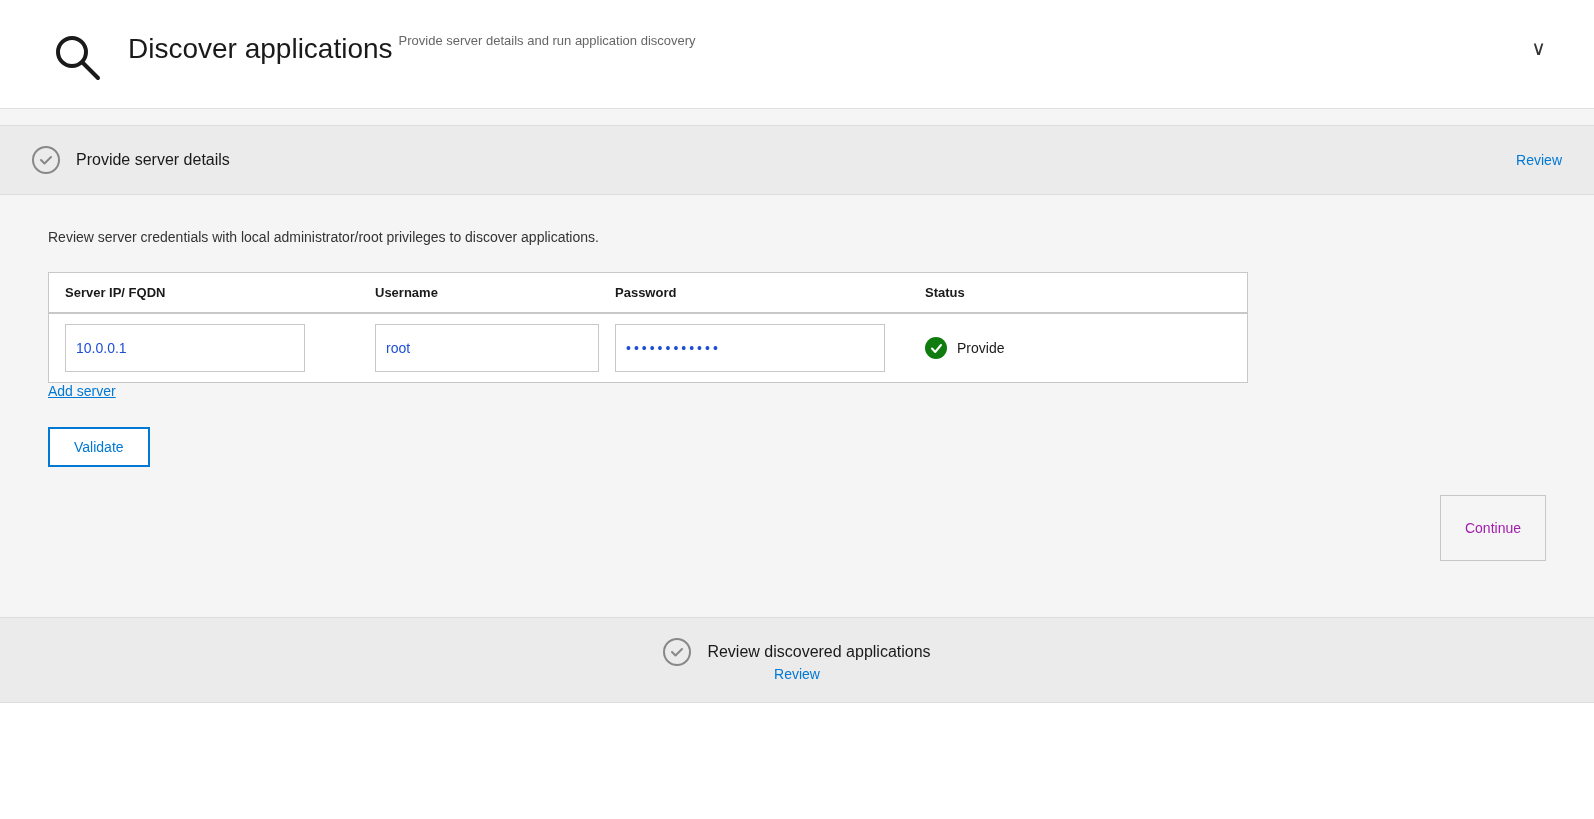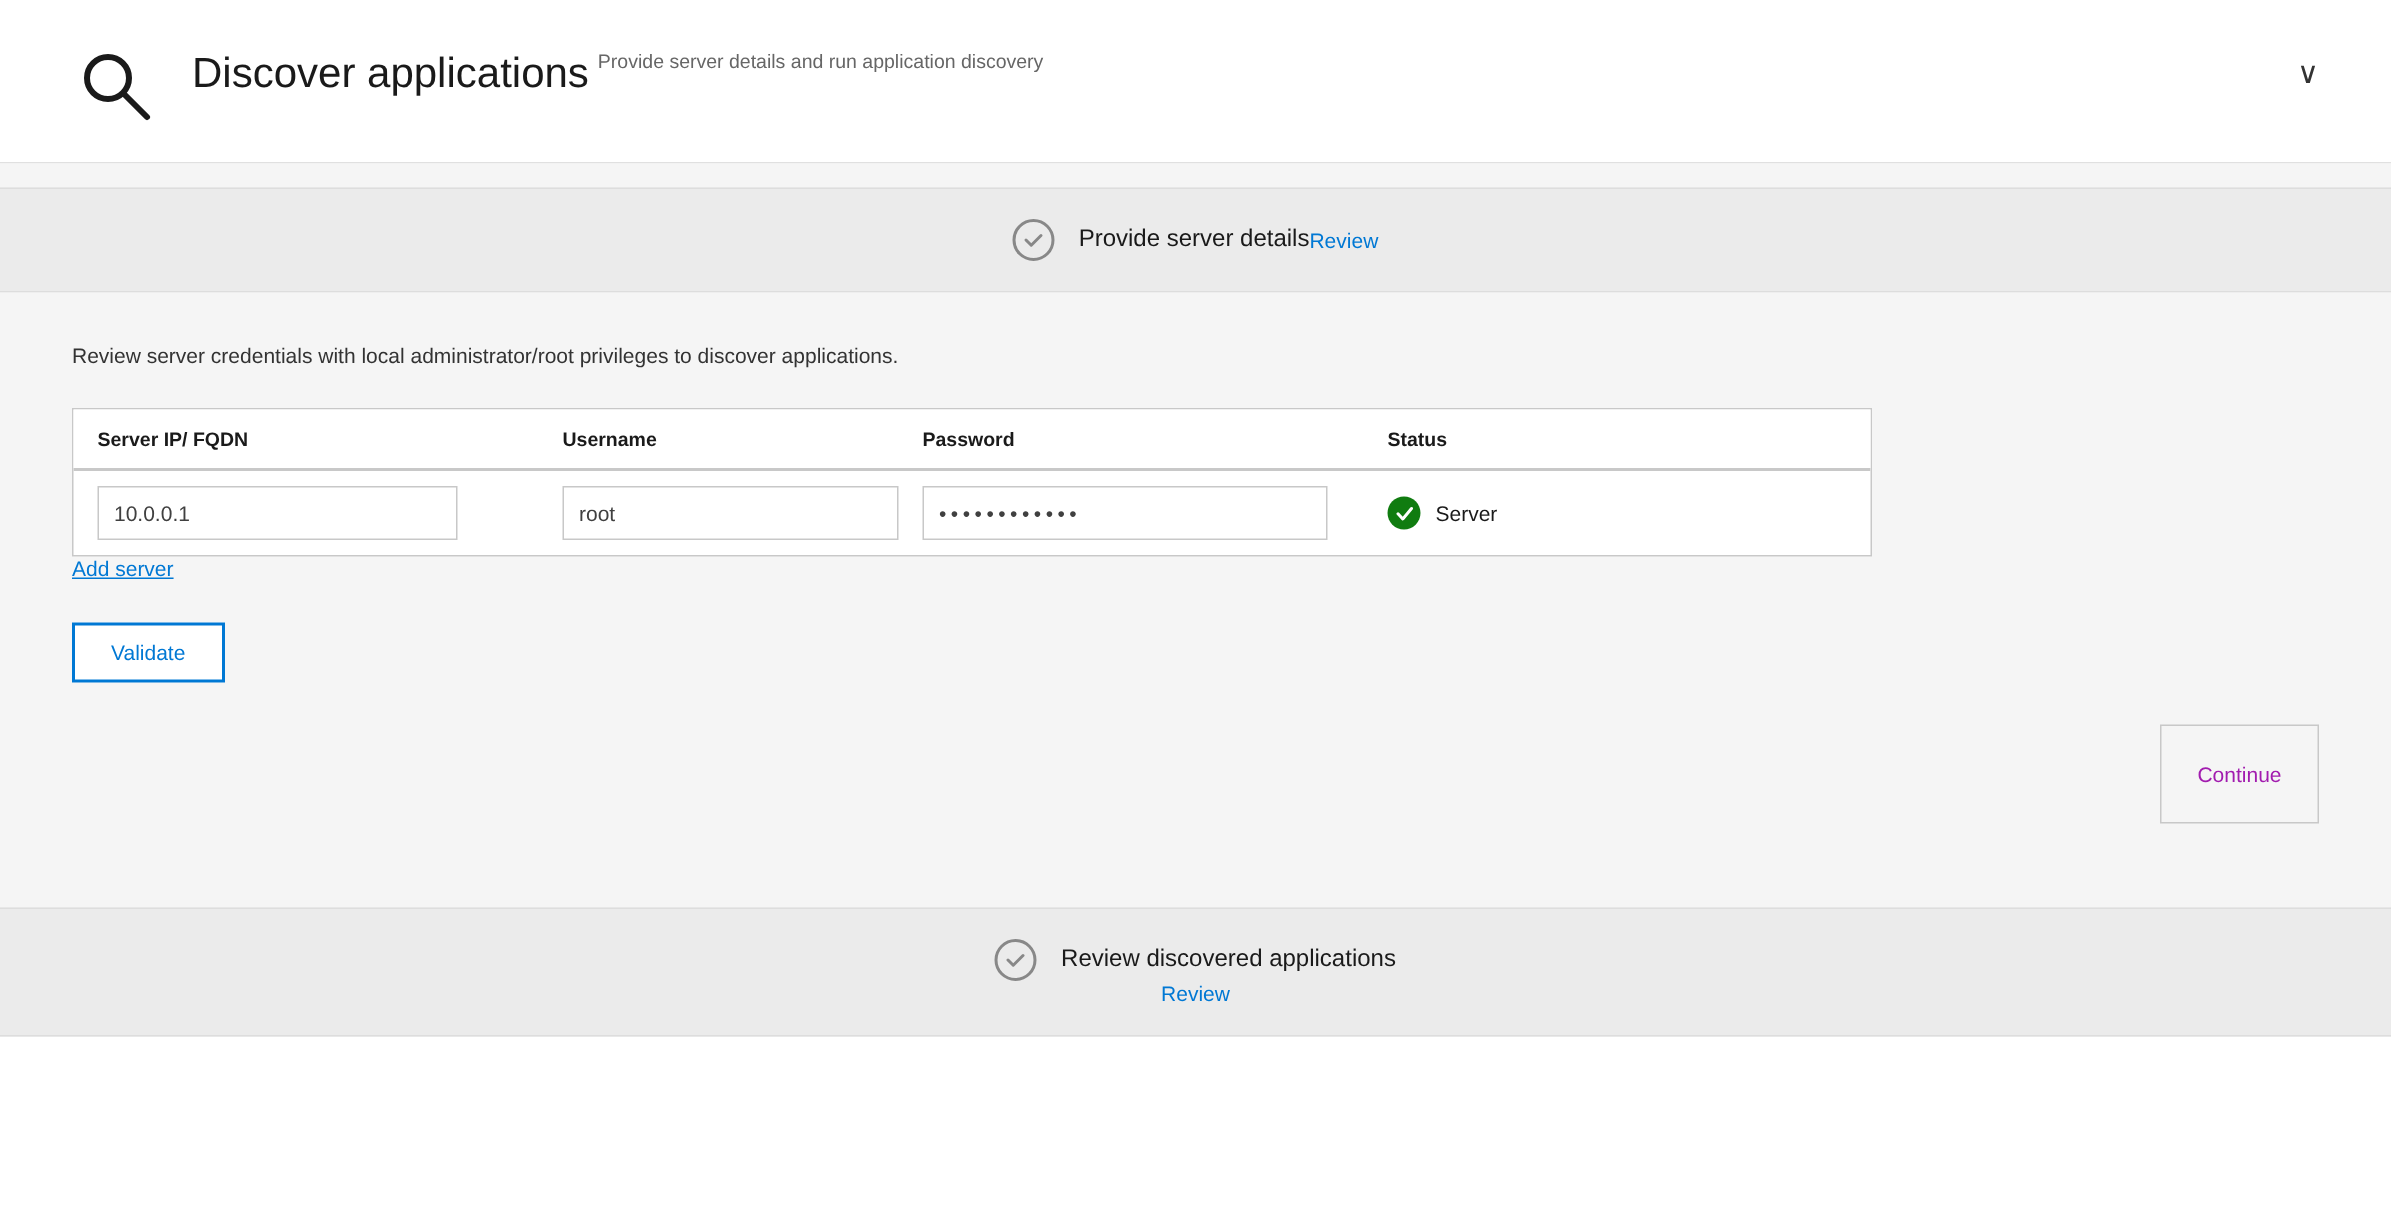--- a/index.html
+++ b/index.html
@@ -71,21 +71,21 @@
       font-size: 20px;
       color: #333;
       cursor: pointer;
       padding-top: 8px;
     }
 
     
     .step-header {
       display: flex;
       align-items: center;
-      justify-content: center;
+      justify-content: space-between;
       padding: 20px 32px;
       background: #ebebeb;
       border-top: 1px solid #ddd;
       border-bottom: 1px solid #ddd;
     }
 
     .step-header-left {
       display: flex;
       align-items: center;
       gap: 16px;
@@ -161,25 +161,25 @@
     }
 
     .table-cell {
       display: flex;
       align-items: center;
       padding-right: 16px;
     }
 
     .table-input {
       width: 240px;
-      height: 36px;
+      height: 48px;
       border: 1px solid #c8c8c8;
       padding: 0 10px;
       font-size: 14px;
-      color: #404040;
+      color: #1d4ed8;
       background: #fff;
       outline: none;
     }
 
     .password-input {
       letter-spacing: 3px;
       width: 270px;
     }
 
     .status-cell {
@@ -312,21 +312,21 @@
           </div>
           <div class="table-cell">
             <input class="table-input password-input" type="password" value="testpassword" style="">
           </div>
           <div class="table-cell status-cell">
             <div class="status-mapped-icon">
               <svg width="13" height="13" viewBox="0 0 13 13" fill="none">
                 <path d="M2 6.5L5.2 10L11 3" stroke="white" stroke-width="2" stroke-linecap="round" stroke-linejoin="round"></path>
               </svg>
             </div>
-            <span class="status-mapped-text">Server</span>
+            <span class="status-mapped-text">Provide</span>
           </div>
         </div>
       </div>
 
       
       <a class="add-server-link">Add server</a>
 
       
       <div>
         <button class="validate-button">Validate</button>

